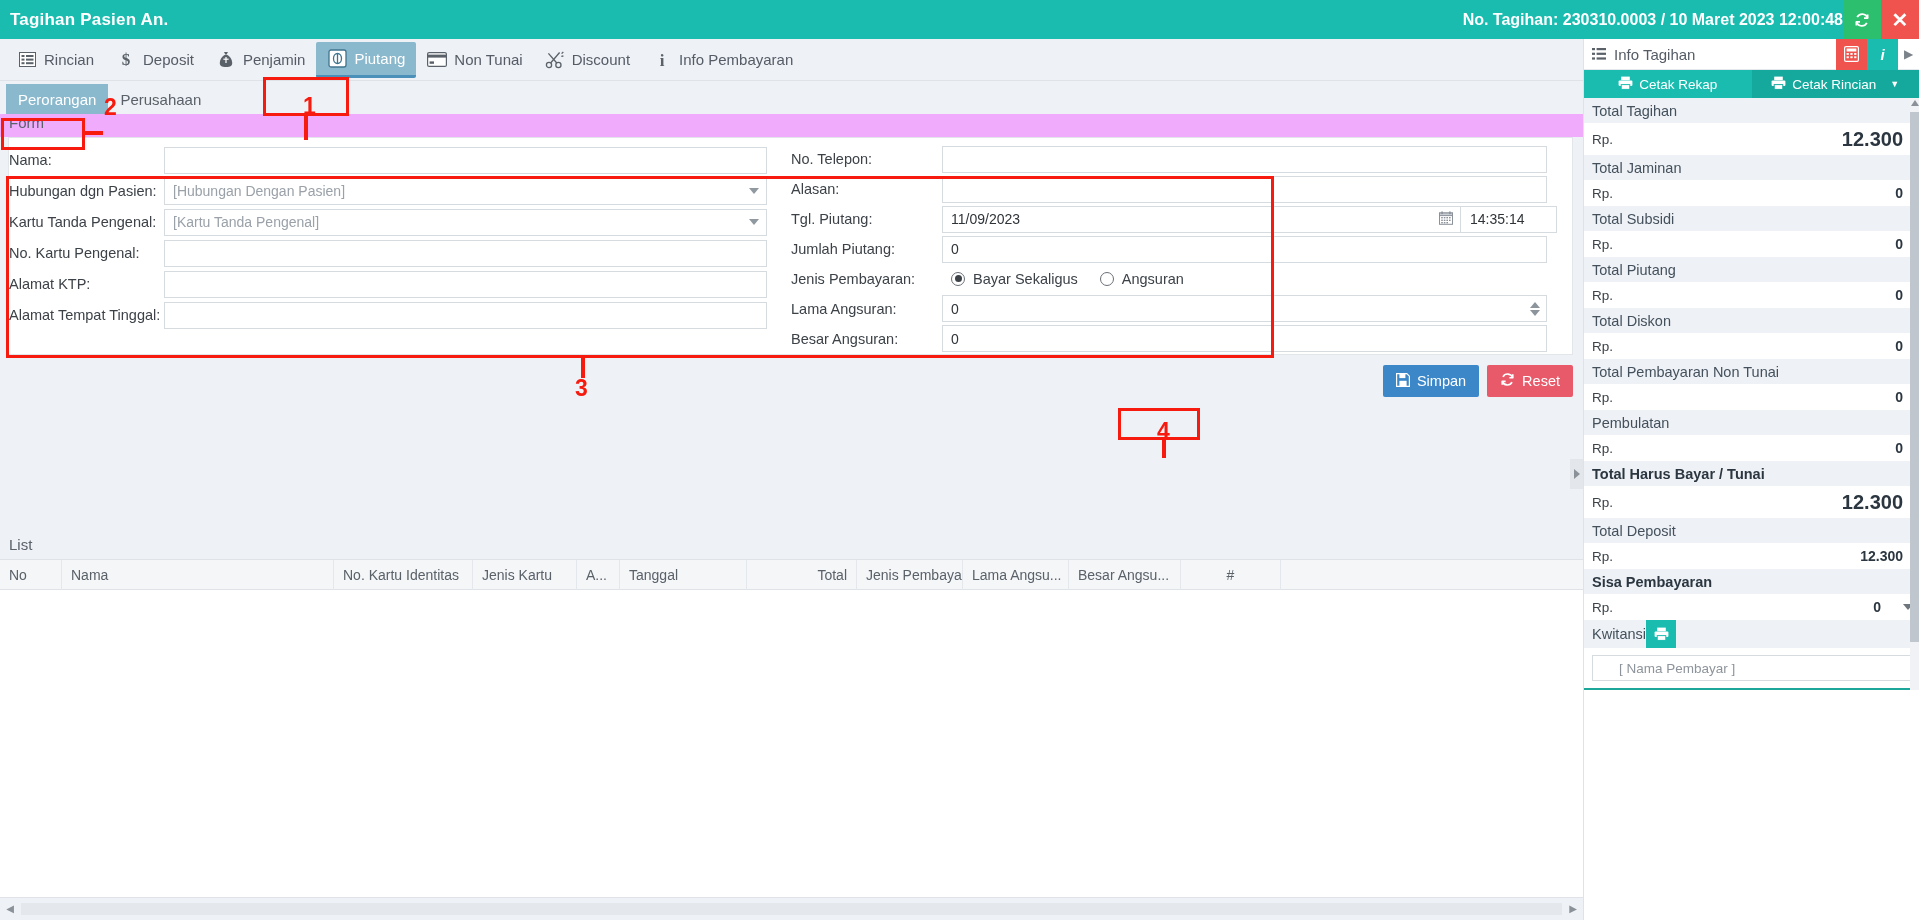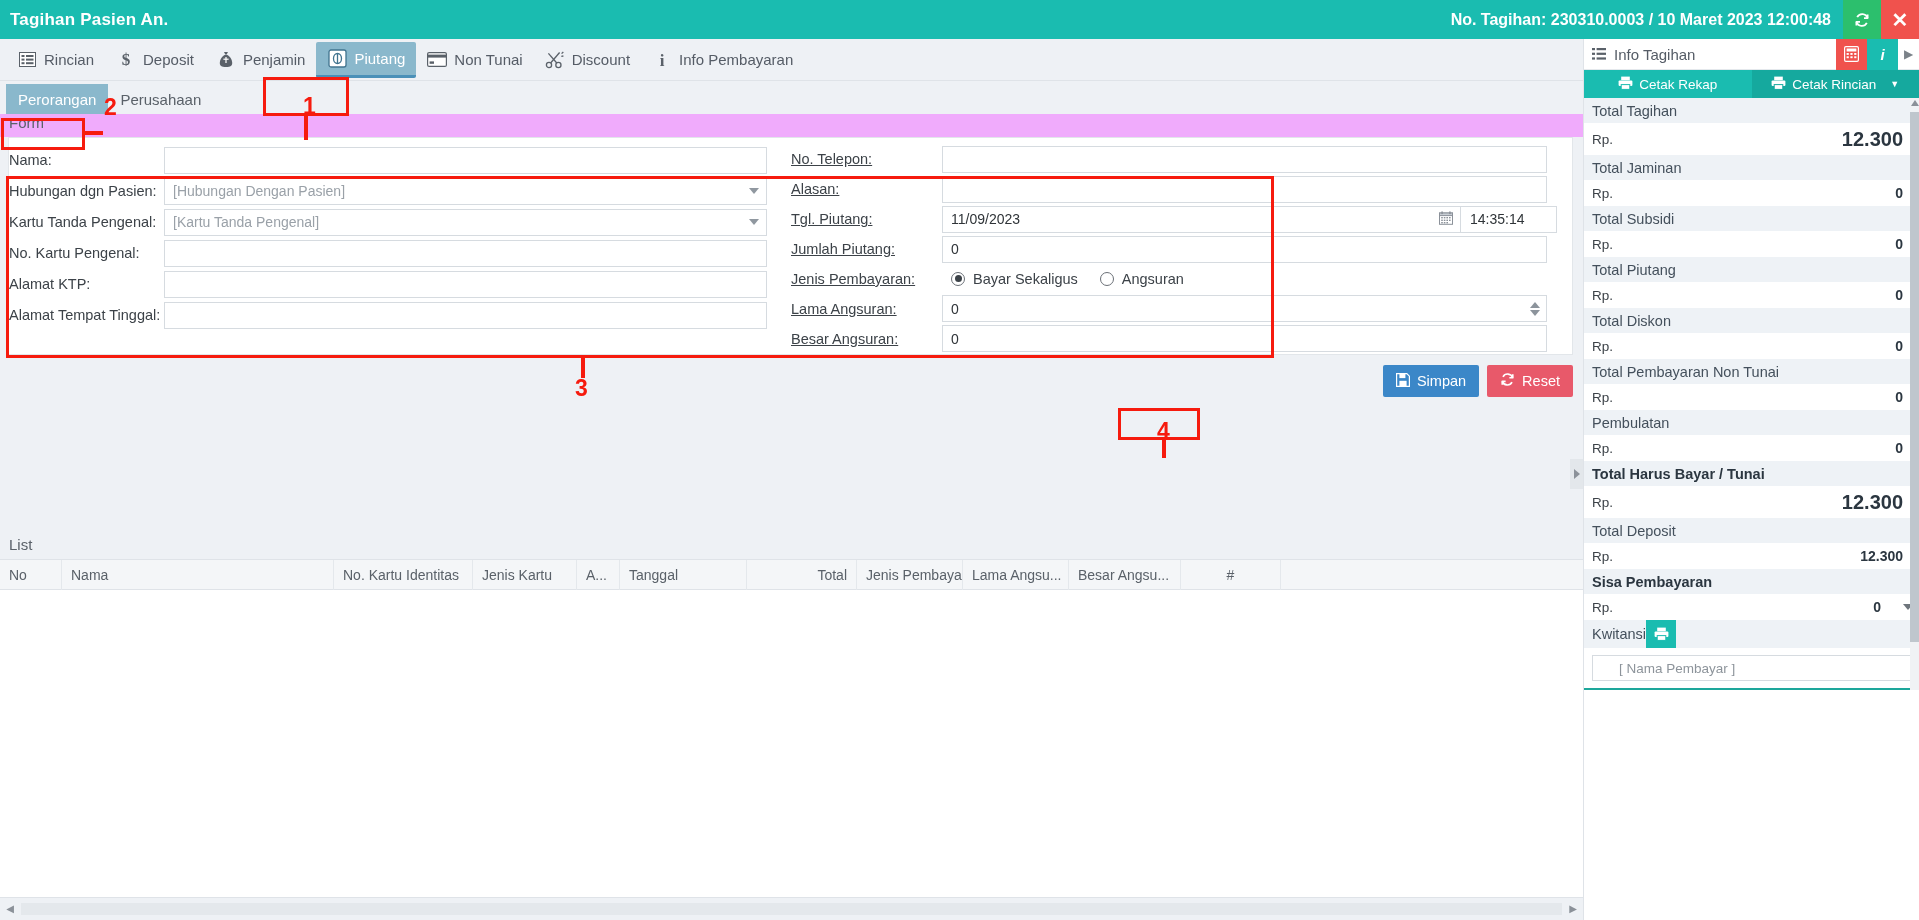--- a/index.html
+++ b/index.html
@@ -15,21 +15,21 @@
   .titlebar {
     position: absolute; left: 0; top: 0; width: 1919px; height: 39px;
     background: #1abcb0; display: flex; align-items: center;
   }
   .titlebar .title {
     color: #ffffff; font-size: 17px; font-weight: bold;
     padding-left: 10px; letter-spacing: 0.2px;
   }
   .titlebar .spacer { flex: 1; }
   .titlebar .billno {
-    color: #ffffff; font-size: 16px; font-weight: bold; padding-right: 12px;
+    color: #ffffff; font-size: 16px; font-weight: bold; 
   }
   .tb-btn {
     width: 38px; height: 39px; display: flex; align-items: center;
     justify-content: center; color: #fff; font-size: 17px;
   }
   .tb-refresh { background: #2cbf6d; }
   .tb-close   { background: #f0524d; font-size: 20px; font-weight: bold; }
 
   
   .main {
@@ -77,21 +77,21 @@
     display: flex;
   }
   .fcol { display: flex; flex-direction: column; padding-top: 7px; }
   .fcol-left  { width: 782px; }
   .fcol-right { width: 780px; }
   .frow { display: flex; align-items: center; height: 30px; margin-bottom: 1px; }
   .flabel {
     font-size: 14.5px; color: #3c4248; 
   }
   .fcol-left  .flabel { width: 155px; }
-  .fcol-right .flabel { width: 151px; text-decoration: underline; }
+  .fcol-right .flabel { width: 151px; }
   .finput {
     flex: 1; height: 27px; border: 1px solid #d6dbe0; background: #fff;
     font-size: 14px; color: #2f3438; display: flex; align-items: center;
     padding: 0 8px; margin-right: 24px; position: relative;
   }
   .finput.ph { color: #9aa1a8; }
   .caret {
     position: absolute; right: 7px; top: 50%; transform: translateY(-50%);
     width: 0; height: 0; border-left: 5px solid transparent;
     border-right: 5px solid transparent; border-top: 6px solid #9098a0;

